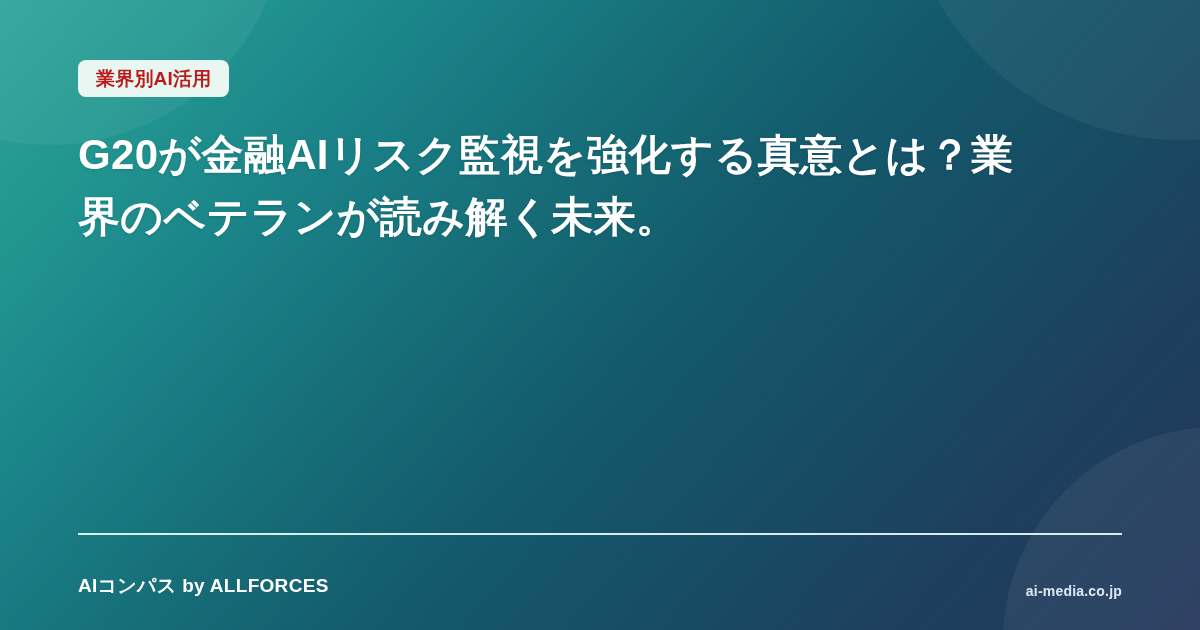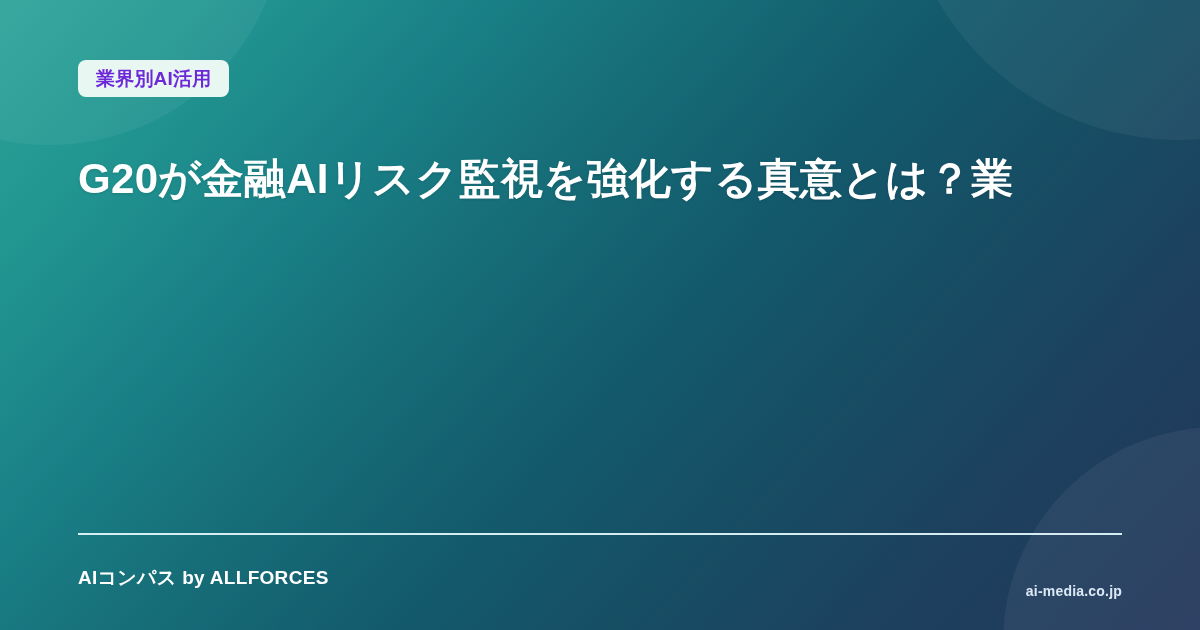--- a/index.html
+++ b/index.html
@@ -48,30 +48,30 @@
   }
   
   .badge {
     position:absolute;
     left:78px; top:60px;
     height:37px;
     display:flex; align-items:center;
     padding:0 18px;
     border-radius:8px;
     background:#e9f7f2;
-    color:#6d28d9;
+    color:#b91c1c;
     font-size:19px;
     font-weight:bold;
     letter-spacing:0.2px;
     white-space:nowrap;
   }
   
   .title {
     position:absolute;
-    left:78px; top:148px;
+    left:78px; top:124px;
     width:1030px;
     color:#ffffff;
     font-size:42px;
     font-weight:bold;
     line-height:62px;
     letter-spacing:0.3px;
     text-shadow:0 1px 3px rgba(0,0,0,0.13);
   }
   .title-line { display:block; white-space:nowrap; }
   
@@ -81,21 +81,21 @@
     width:1044px; height:2px;
     background:#e6fbfb;
     opacity:0.92;
   }
   
   .footer {
     position:absolute;
     left:78px; top:556px;
     width:1044px;
     display:flex;
-    align-items:center;
+    align-items:flex-end;
     justify-content:space-between;
   }
   .brand {
     color:#ffffff;
     font-size:19px;
     font-weight:bold;
     letter-spacing:0.3px;
     white-space:nowrap;
   }
   .site {
@@ -117,20 +117,21 @@
   <div class="deco deco-br"></div>
 
   <div class="content">
 
     <div class="badge">
       <span>業界別AI活用</span>
     </div>
 
     <h1 class="title">
       <span class="title-line">G20が金融AIリスク監視を強化する真意とは？業</span>
+      <span class="title-line">界のベテランが読み解く未来。</span>
     </h1>
 
     <div class="divider"></div>
 
     <div class="footer">
       <span class="brand">AIコンパス by ALLFORCES</span>
       <span class="site">ai-media.co.jp</span>
     </div>
 
   </div>

